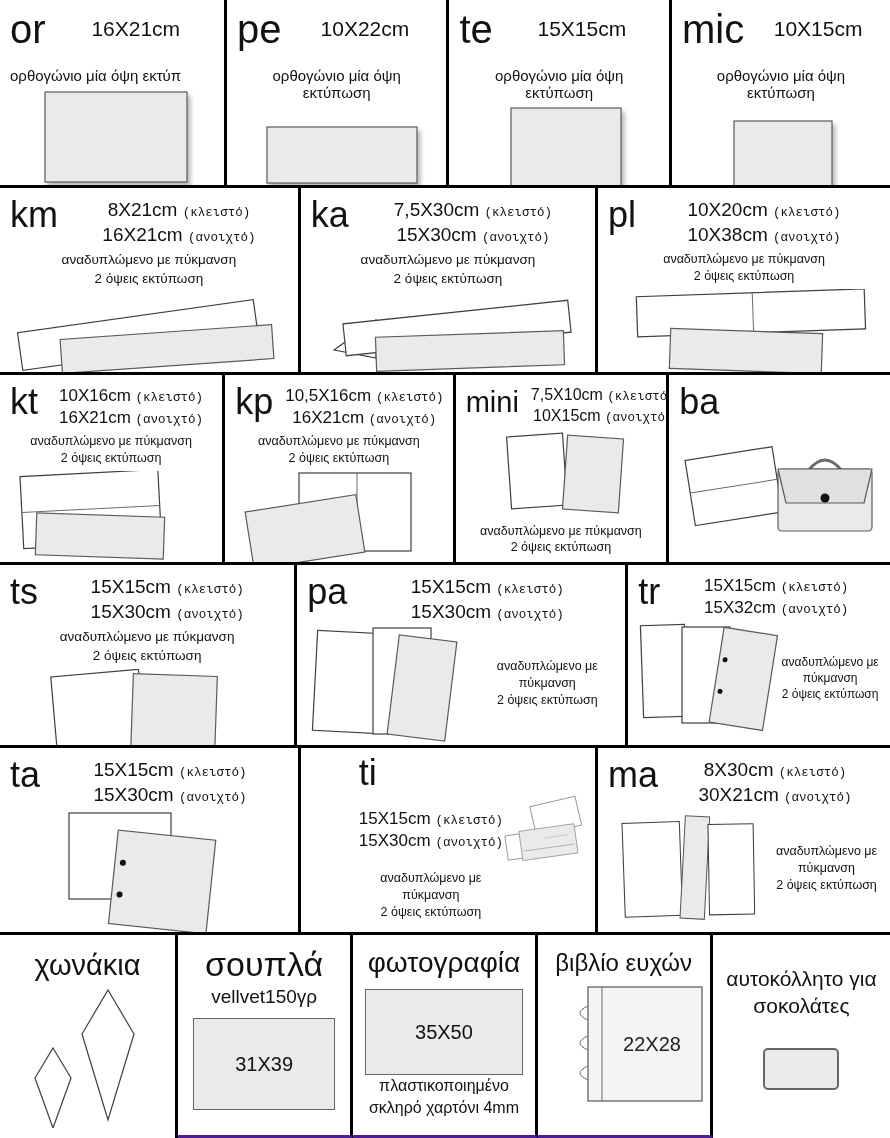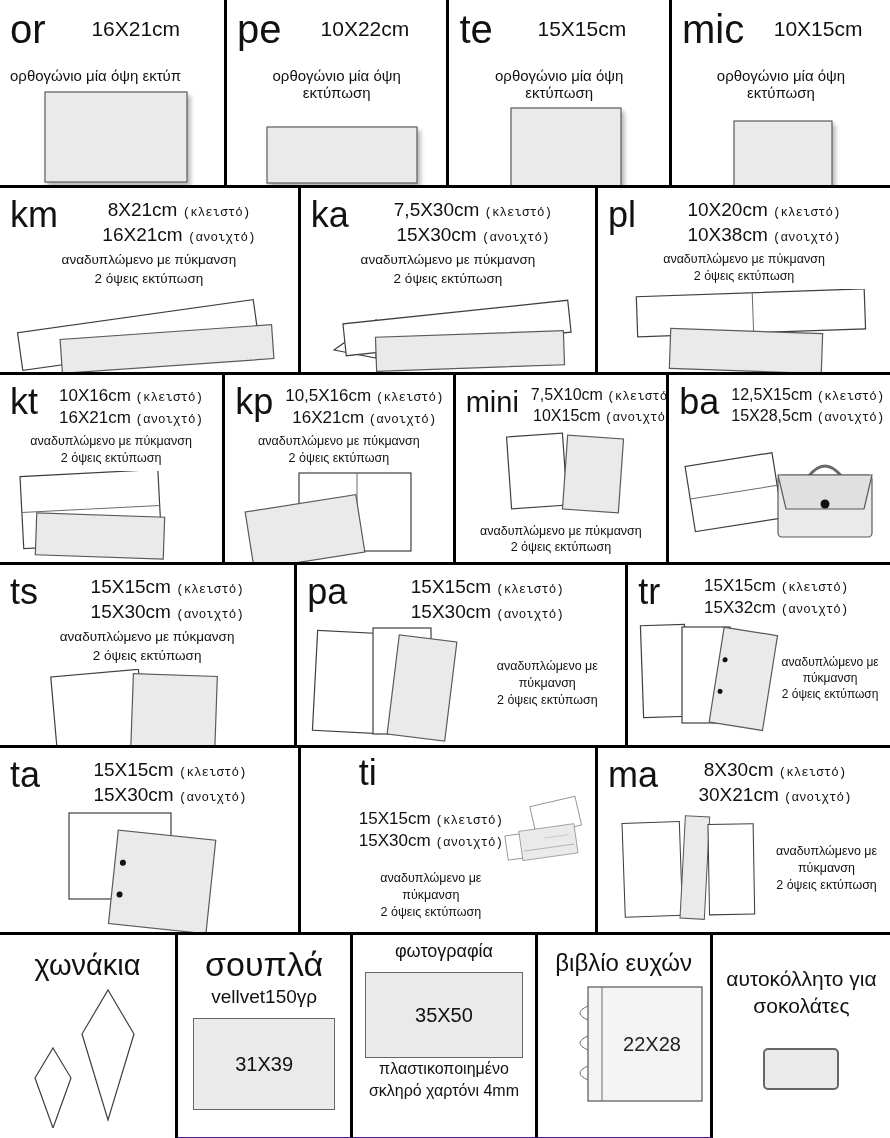--- a/index.html
+++ b/index.html
@@ -2,21 +2,21 @@
 <html><head>
 <meta charset="utf-8">
 <style>
   * { margin:0; padding:0; box-sizing:border-box; }
   body { font-family:"Liberation Sans", sans-serif; background:#ffffff; color:#111; }
   .sheet { width:890px; height:1138px; display:flex; flex-direction:column; background:#fff; }
   .row { display:flex; border-bottom:3px solid #000; flex:0 0 auto; }
   .row.last { border-bottom:none; }
   .cell { position:relative; border-right:3px solid #000; padding:6px 10px; overflow:hidden; background:#fff; }
   .cell.lastc { border-right:none; }
-  .cell.bline { border-bottom:1px solid #4c1d95; }
+  .cell.bline { border-bottom:3px solid #4c1d95; }
 
   .hdr { display:flex; align-items:flex-start; gap:12px; margin-top:2px; }
   .code { font-size:36px; line-height:1.05; white-space:nowrap; }
   .code.big { font-size:40px; }
   .code.sm { font-size:29px; margin-top:4px; }
   .sizes { flex:1; text-align:center; padding-top:2px; }
   .sline { font-size:19px; line-height:1.3; white-space:nowrap; }
   .sline .nt { font-size:12.5px;font-family:Liberation Mono, monospace; }
   .size1 { font-size:21px; align-self:center; flex:1; text-align:center; }
   .desc { font-size:15px; text-align:center; margin-top:17px; }
@@ -194,24 +194,20 @@
         <rect class="shape" x="94" y="6" width="56" height="74" transform="rotate(4 122 43)"></rect>
       </svg>
       <div class="fold" style="font-size:12.5px">
         <span>αναδυπλώμενο με πύκμανση</span><br>
         <span>2 όψεις εκτύπωση</span>
       </div>
     </div>
     <div class="cell lastc" style="width:24.8%">
       <div class="hdr">
         <span class="code">ba</span>
-        <div class="sizes">
-          <div class="sline" style="font-size:16px"><span>12,5X15cm</span> <span class="nt">(κλειστό)</span></div>
-          <div class="sline" style="font-size:16px"><span>15X28,5cm</span> <span class="nt">(ανοιχτό)</span></div>
-        </div>
       </div>
       <svg class="dia" width="200" height="122" viewBox="0 0 200 122">
         <g transform="rotate(-9 55 63)">
           <rect class="outline" x="10" y="28" width="88" height="66"></rect>
           <line class="thin" x1="10" y1="61" x2="98" y2="61"></line>
         </g>
         <path class="thin" d="M128 46 Q145 24 162 46" style="stroke-width:3"></path>
         <rect class="shape" x="98" y="44" width="94" height="62" rx="4"></rect>
         <polygon class="shape2" points="98,44 192,44 184,78 106,78"></polygon>
         <circle cx="145" cy="73" r="4.5" fill="#111"></circle>
@@ -356,21 +352,21 @@
       </svg>
     </div>
     <div class="cell bline" style="width:19.7%">
       <div class="title" style="font-size:34px;margin-top:4px;">σουπλά</div>
       <div class="title" style="font-size:19px;margin-top:2px;">vellvet150γρ</div>
       <div class="grayrect" style="width:142px;height:92px;margin-top:10px;">
         <span>31X39</span>
       </div>
     </div>
     <div class="cell bline" style="width:20.7%">
-      <div class="title" style="font-size:18px;text-align:center;">φωτογραφία</div>
+      <div class="title" style="font-size:28px;margin-top:6px;text-align:center;">φωτογραφία</div>
       <div class="grayrect" style="width:158px;height:86px;margin-top:10px;">
         <span>35X50</span>
       </div>
       <div class="title" style="font-size:16px;line-height:1.35;">
         <span>πλαστικοποιημένο</span><br>
         <span>σκληρό χαρτόνι 4mm</span>
       </div>
     </div>
     <div class="cell bline" style="width:19.7%">
       <div class="title" style="font-size:24px;margin-top:8px;">βιβλίο ευχών</div>

